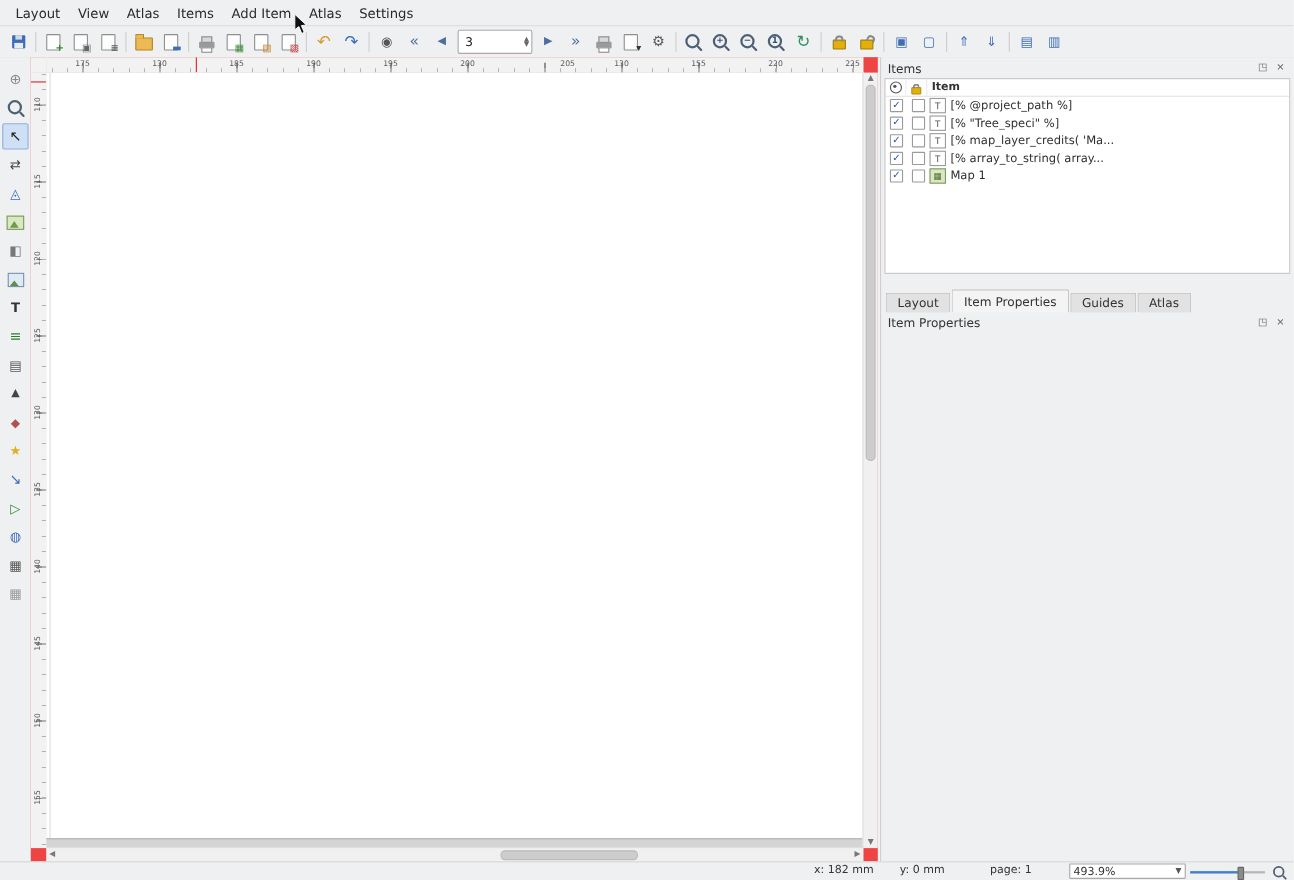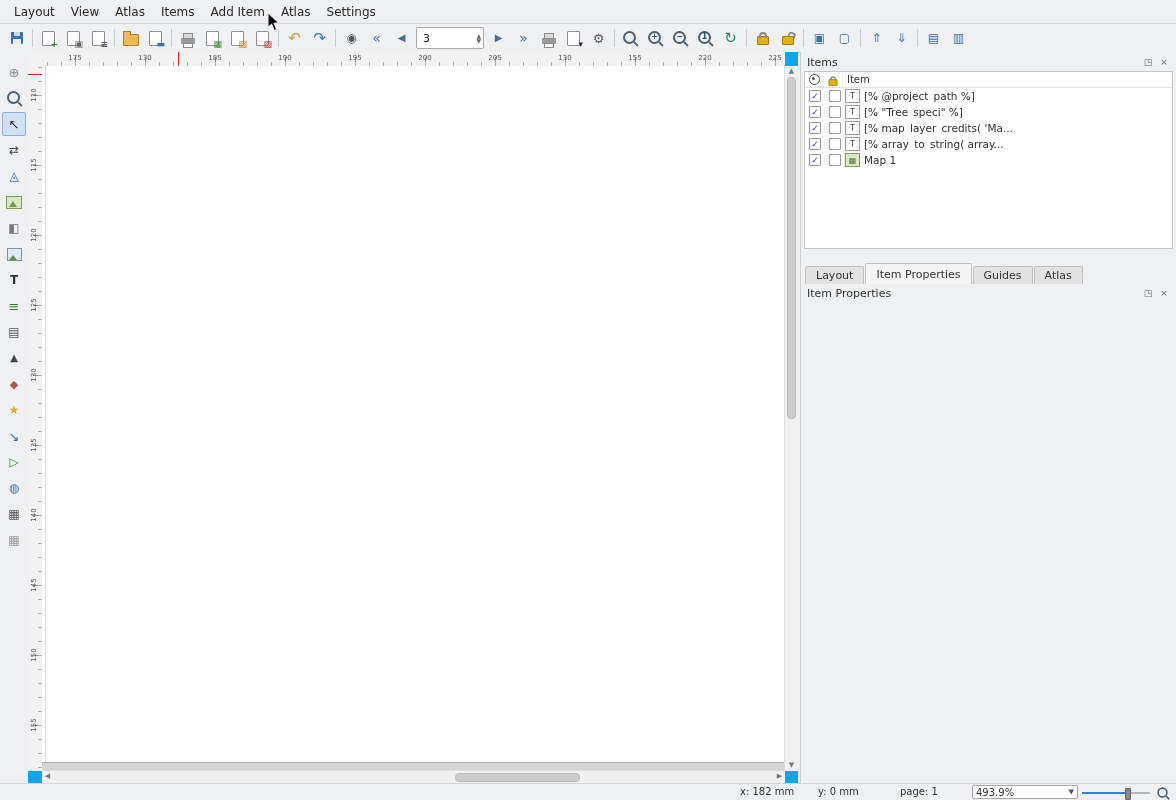--- a/index.html
+++ b/index.html
@@ -51,21 +51,21 @@
   .mapi::after{content:"";position:absolute;left:2px;bottom:1px;width:0;height:0;border-left:4px solid transparent;border-right:4px solid transparent;border-bottom:6px solid #6f9a4c;}
   
   .pic{width:13px;height:11px;background:#dfeaf5;border:1px solid #7a93ad;position:relative;}
   .pic::after{content:"";position:absolute;bottom:0;left:1px;width:0;height:0;border-left:4px solid transparent;border-right:4px solid transparent;border-bottom:5px solid #5d8f46;}
   
   .toolbox{position:absolute;left:0;top:52px;bottom:16px;width:28px;background:#eff0f1;
     border-right:1px solid #d6d6d6;display:flex;flex-direction:column;align-items:center;padding-top:8px;}
   .tool{width:22px;height:22px;margin-bottom:2px;display:flex;align-items:center;justify-content:center;border-radius:2px;border:1px solid transparent;flex:0 0 auto;}
   .tool.active{background:#cfe0f4;border:1px solid #8ab0e0;}
   
-  .canvas-wrap{position:absolute;left:28px;top:52px;right:378px;bottom:16px;background:#0ea5e9;}
+  .canvas-wrap{position:absolute;left:28px;top:52px;right:378px;bottom:16px;background:#ef4444;}
   .ruler-corner{position:absolute;left:0;top:0;width:14px;height:14px;background:#f2f2f2;border-right:1px solid #cfcfcf;border-bottom:1px solid #cfcfcf;}
   .top-ruler{position:absolute;left:14px;top:0;right:13px;height:14px;background:#f2f2f2;border-bottom:1px solid #bcbcbc;overflow:hidden;
     background-image:
       repeating-linear-gradient(to right,#b3b3b3 0 1px,transparent 1px 14px),
       repeating-linear-gradient(to right,#8f8f8f 0 1px,transparent 1px 70px);
     background-size:100% 4px,100% 9px;
     background-repeat:no-repeat;
     background-position:5px 10px,33px 5px;}
   .left-ruler{position:absolute;left:0;top:14px;width:14px;bottom:13px;background:#f2f2f2;border-right:1px solid #bcbcbc;overflow:hidden;
     background-image:
@@ -86,21 +86,21 @@
   .hscroll{position:absolute;left:14px;right:13px;bottom:0;height:13px;background:#f0f0f0;border-top:1px solid #dedede;}
   .sb-arrow{position:absolute;font-size:7px;color:#777;width:13px;height:11px;text-align:center;line-height:11px;}
   .v-thumb{position:absolute;left:2px;right:2px;top:11px;height:340px;background:#cdcdcd;border-radius:4px;border:1px solid #bbb;}
   .h-thumb{position:absolute;top:2px;bottom:2px;left:413px;width:123px;background:#cdcdcd;border-radius:4px;border:1px solid #bbb;}
   
   .right-panel{position:absolute;left:800px;top:52px;right:0;bottom:16px;background:#eff0f1;border-left:1px solid #cfcfcf;}
   .panel-title{position:absolute;left:0;right:0;height:18px;display:flex;align-items:center;padding:0 6px;font-size:11px;color:#333;}
   .panel-title .spacer{flex:1;}
   .mini-btn{width:12px;height:12px;font-size:9px;color:#666;display:flex;align-items:center;justify-content:center;margin-left:4px;}
   .items-tree{position:absolute;top:19px;left:3px;right:3px;height:176px;background:#fff;border:1px solid #c6c6c6;overflow:hidden;}
-  .tree-header{display:flex;height:15px;border-bottom:1px solid #e3e3e3;align-items:center;font-size:10px;color:#333;}
+  .tree-header{display:flex;height:15px;border-bottom:1px solid #e3e3e3;align-items:center;font-size:10px;color:#333;font-weight:bold;}
   .th-cell{border-right:1px solid #ececec;height:15px;display:flex;align-items:center;justify-content:center;}
   .th-eye{width:18px;}
   .th-lock{width:18px;}
   .th-item{flex:1;justify-content:flex-start;padding-left:4px;border-right:none;}
   .tree-row{display:flex;align-items:center;height:16px;font-size:10.5px;color:#2f2f2f;}
   .cb{width:10px;height:10px;background:#fff;border:1px solid #9a9a9a;border-radius:1px;margin:0 4px;display:flex;align-items:center;justify-content:center;font-size:9px;color:#1f4e9c;font-weight:bold;line-height:1;flex:0 0 auto;}
   .ti{width:13px;height:12px;border:1px solid #9a9a9a;background:#fff;font-size:8px;display:flex;align-items:center;justify-content:center;margin-right:4px;color:#555;flex:0 0 auto;}
   .ti.map{background:#d9e7c2;border-color:#7d9b5a;color:#4a7030;}
   .tree-label{white-space:nowrap;overflow:hidden;}
   .panel-tabs{position:absolute;top:210px;left:4px;right:0;height:22px;display:flex;align-items:flex-end;}
@@ -339,21 +339,21 @@
 <div class="canvas-wrap">
   <div class="ruler-corner"></div>
   <div class="top-ruler">
     <div class="ruler-pos-x" style="left:136px"></div>
   <span class="rnum" style="left: 23px; top: 1px;">175</span>
       <span class="rnum" style="left: 93px; top: 1px;">130</span>
       <span class="rnum" style="left: 163px; top: 1px;">185</span>
       <span class="rnum" style="left: 233px; top: 1px;">190</span>
       <span class="rnum" style="left: 303px; top: 1px;">195</span>
       <span class="rnum" style="left: 373px; top: 1px;">200</span>
-      <span class="rnum" style="left: 443px; top: 1px;">205</span>
+      <span class="rnum" style="left: 464px; top: 1px;">205</span>
       <span class="rnum" style="left: 513px; top: 1px;">130</span>
       <span class="rnum" style="left: 583px; top: 1px;">155</span>
       <span class="rnum" style="left: 653px; top: 1px;">220</span>
       <span class="rnum" style="left: 723px; top: 1px;">225</span>
     </div>
   <div class="left-ruler">
     <div class="ruler-pos-y" style="top:8px"></div>
   <span class="rnum" style="top: 24px; left: -4px;">110</span>
       <span class="rnum" style="top: 94px; left: -4px;">115</span>
       <span class="rnum" style="top: 164px; left: -4px;">120</span>

